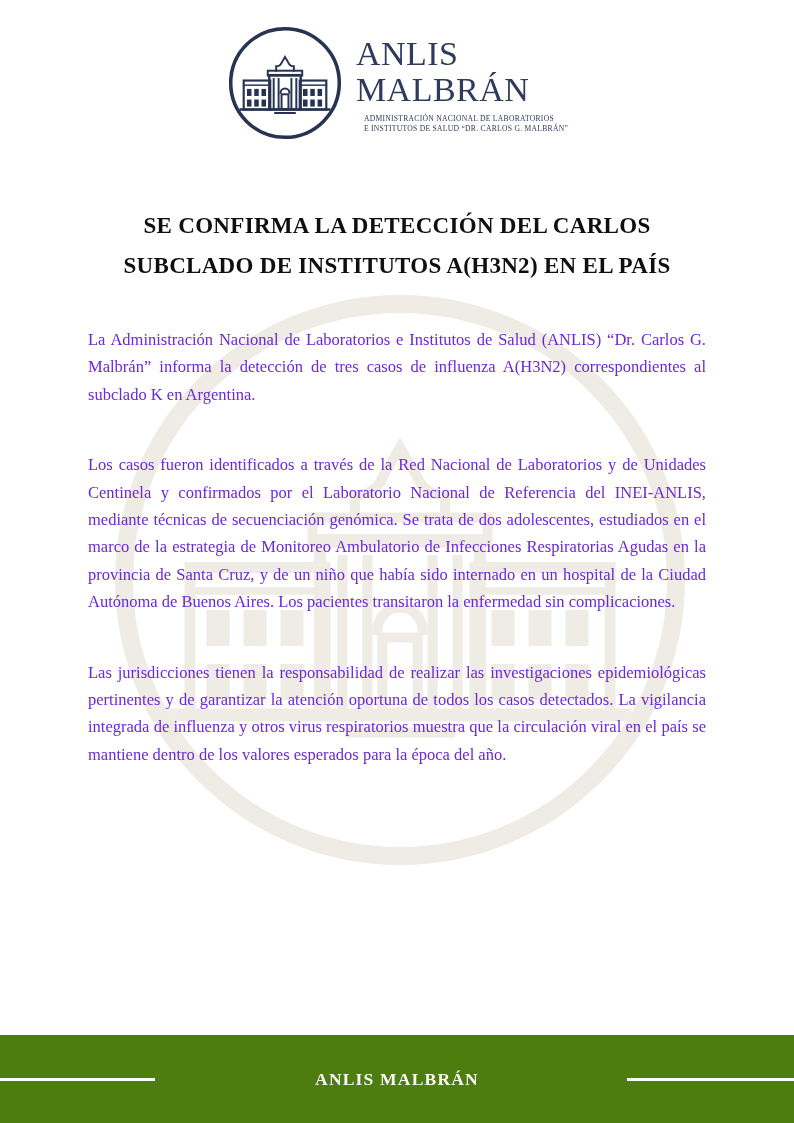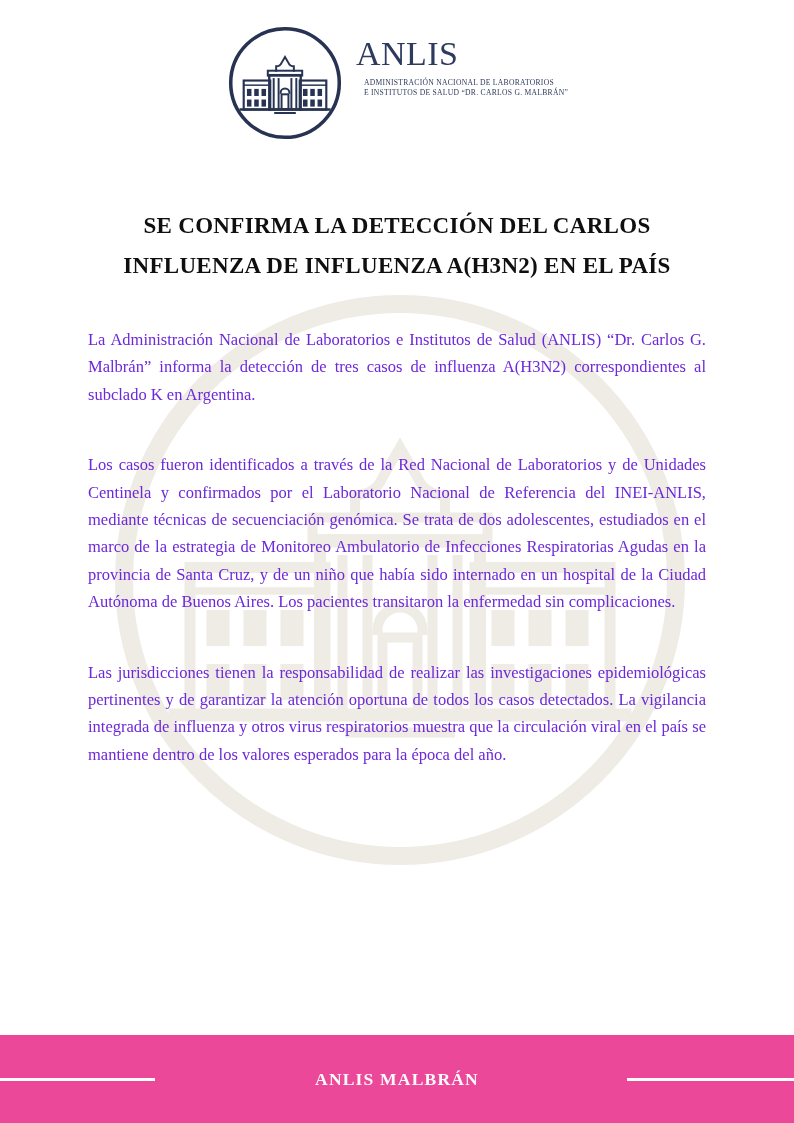--- a/index.html
+++ b/index.html
@@ -84,21 +84,21 @@
   .body-copy p { margin-bottom: 43px; }
   .body-copy p:last-child { margin-bottom: 8px; }
 
   
   .footer {
     position: absolute;
     left: 0;
     right: 0;
     bottom: 0;
     height: 88px;
-    background: #ec4899;
+    background: #4d7c0f;
     display: flex;
     align-items: center;
     justify-content: center;
   }
   .footer-label {
     color: #fbfbfb;
     font-weight: 700;
     font-size: 17.5px;
     letter-spacing: 1.2px;
   }
@@ -158,30 +158,31 @@
   <svg class="watermark" viewBox="0 0 120 120">
     <use href="#emblem-symbol"></use>
   </svg>
 
   <div class="header">
     <svg class="emblem" viewBox="0 0 120 120">
       <use href="#emblem-symbol"></use>
     </svg>
     <div class="brand-block">
       <div class="brand-line">ANLIS</div>
+      <div class="brand-line">MALBRÁN</div>
       <div class="brand-subtitle">
         <div>ADMINISTRACIÓN NACIONAL DE LABORATORIOS</div>
         <div>E INSTITUTOS DE SALUD “DR. CARLOS G. MALBRÁN”</div>
       </div>
     </div>
   </div>
 
   <h1 class="headline">
     <span>SE CONFIRMA LA DETECCIÓN DEL CARLOS</span>
-    <span>INFLUENZA DE INFLUENZA A(H3N2) EN EL PAÍS</span>
+    <span>SUBCLADO DE INSTITUTOS A(H3N2) EN EL PAÍS</span>
   </h1>
 
   <div class="body-copy">
     <p>La Administración Nacional de Laboratorios e Institutos de Salud (ANLIS) “Dr. Carlos G. Malbrán” informa la detección de tres casos de influenza A(H3N2) correspondientes  al subclado K en Argentina.</p>
     <p>Los casos fueron identificados a través de la Red Nacional de Laboratorios y de Unidades Centinela y confirmados por el Laboratorio Nacional de Referencia del INEI-ANLIS, mediante técnicas de secuenciación genómica. Se trata de dos adolescentes, estudiados en el marco de la estrategia de Monitoreo Ambulatorio de Infecciones Respiratorias Agudas en la provincia de Santa Cruz, y de un niño que había sido internado en un hospital de la Ciudad Autónoma de Buenos Aires. Los pacientes transitaron la enfermedad sin complicaciones.</p>
     <p>Las jurisdicciones tienen la responsabilidad de realizar las investigaciones epidemiológicas pertinentes y de garantizar la atención oportuna de todos los casos detectados. La vigilancia integrada de influenza y otros virus respiratorios muestra que la circulación viral en el país se mantiene dentro de los valores esperados  para la época del año.</p>
   </div>
 
   <div class="footer">
     <div class="footer-rule left"></div>

